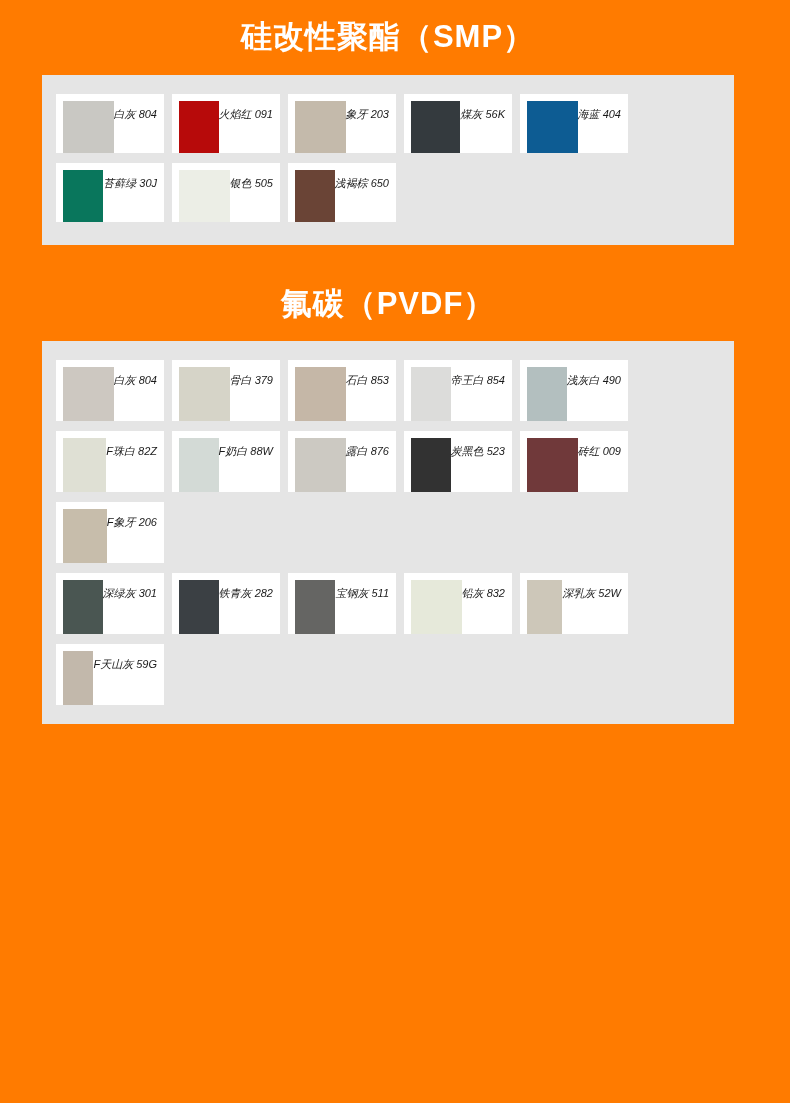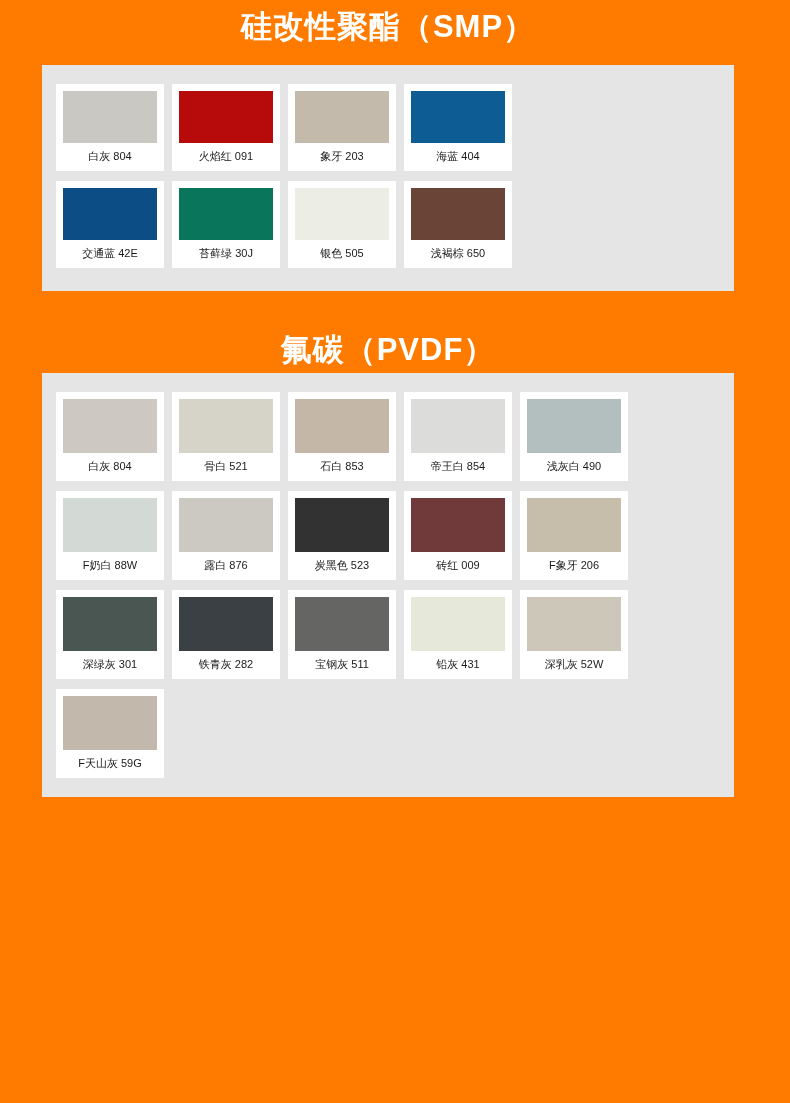--- a/index.html
+++ b/index.html
@@ -13,34 +13,34 @@
   body {
     background: #ff7b00;
     font-family: "Liberation Sans", "DejaVu Sans", sans-serif;
   }
 
   .page {
     width: 776px;
     height: 1103px;
     position: relative;
     background: #ff7b00;
-    padding-top: 4px;
+    padding-top: 14px;
   }
 
   .section-title {
     text-align: center;
     color: #ffffff;
     font-size: 31px;
     font-weight: bold;
     letter-spacing: 1px;
     line-height: 1.5;
   }
 
   .smp-title { margin-bottom: 14px; }
-  .pvdf-title { }
+  .pvdf-title { margin-bottom: 14px; }
 
   .panel {
     background: #e5e5e5;
     margin: 0 42px;
     padding: 16px 10px 16px 10px;
   }
 
   .smp-panel {
     padding: 14px 10px 18px 10px;
   }
@@ -58,22 +58,23 @@
     flex-wrap: wrap;
     justify-content: flex-start;
   }
 
   .swatch-card {
     width: 106px;
     background: #ffffff;
     margin: 5px 5px;
     padding: 7px 7px 0 7px;
     display: flex;
-    flex-direction: column;
+    flex-direction: row;
     align-items: stretch;
+    font-style: italic;
   }
 
   .swatch-chip {
     width: 100%;
     height: 52px;
     display: block;
   }
 
   .swatch-label {
     font-size: 11px;
@@ -117,29 +118,29 @@
           </div>
           <div class="swatch-card">
             <div class="swatch-chip" style="background: rgb(183, 10, 10);"></div>
             <div class="swatch-label">火焰红 091</div>
           </div>
           <div class="swatch-card">
             <div class="swatch-chip" style="background: rgb(196, 186, 171);"></div>
             <div class="swatch-label">象牙 203</div>
           </div>
           <div class="swatch-card">
+            <div class="swatch-chip" style="background: rgb(52, 58, 62);"></div>
+            <div class="swatch-label">煤灰 56K</div>
+          </div>
+          <div class="swatch-card">
             <div class="swatch-chip" style="background: rgb(13, 92, 147);"></div>
             <div class="swatch-label">海蓝 404</div>
           </div>
         </div>
       <div class="swatch-row" id="smp-row-1">
-          <div class="swatch-card">
-            <div class="swatch-chip" style="background: rgb(13, 77, 133);"></div>
-            <div class="swatch-label">交通蓝 42E</div>
-          </div>
           <div class="swatch-card">
             <div class="swatch-chip" style="background: rgb(9, 118, 92);"></div>
             <div class="swatch-label">苔藓绿 30J</div>
           </div>
           <div class="swatch-card">
             <div class="swatch-chip" style="background: rgb(236, 238, 230);"></div>
             <div class="swatch-label">银色 505</div>
           </div>
           <div class="swatch-card">
             <div class="swatch-chip" style="background: rgb(106, 68, 54);"></div>
@@ -154,37 +155,41 @@
   <div>
     <h1 class="section-title pvdf-title">氟碳（PVDF）</h1>
     <div class="panel pvdf-panel">
       <div class="swatch-row" id="pvdf-row-0">
           <div class="swatch-card">
             <div class="swatch-chip" style="background: rgb(205, 200, 193);"></div>
             <div class="swatch-label">白灰 804</div>
           </div>
           <div class="swatch-card">
             <div class="swatch-chip" style="background: rgb(214, 212, 200);"></div>
-            <div class="swatch-label">骨白 521</div>
+            <div class="swatch-label">骨白 379</div>
           </div>
           <div class="swatch-card">
             <div class="swatch-chip" style="background: rgb(197, 183, 167);"></div>
             <div class="swatch-label">石白 853</div>
           </div>
           <div class="swatch-card">
             <div class="swatch-chip" style="background: rgb(220, 220, 218);"></div>
             <div class="swatch-label">帝王白 854</div>
           </div>
           <div class="swatch-card">
             <div class="swatch-chip" style="background: rgb(179, 191, 191);"></div>
             <div class="swatch-label">浅灰白 490</div>
           </div>
         </div>
       <div class="swatch-row" id="pvdf-row-1">
           <div class="swatch-card">
+            <div class="swatch-chip" style="background: rgb(223, 224, 212);"></div>
+            <div class="swatch-label">F珠白 82Z</div>
+          </div>
+          <div class="swatch-card">
             <div class="swatch-chip" style="background: rgb(211, 218, 214);"></div>
             <div class="swatch-label">F奶白 88W</div>
           </div>
           <div class="swatch-card">
             <div class="swatch-chip" style="background: rgb(204, 201, 194);"></div>
             <div class="swatch-label">露白 876</div>
           </div>
           <div class="swatch-card">
             <div class="swatch-chip" style="background: rgb(50, 50, 50);"></div>
             <div class="swatch-label">炭黑色 523</div>
@@ -206,21 +211,21 @@
           <div class="swatch-card">
             <div class="swatch-chip" style="background: rgb(59, 64, 68);"></div>
             <div class="swatch-label">铁青灰 282</div>
           </div>
           <div class="swatch-card">
             <div class="swatch-chip" style="background: rgb(101, 101, 99);"></div>
             <div class="swatch-label">宝钢灰 511</div>
           </div>
           <div class="swatch-card">
             <div class="swatch-chip" style="background: rgb(230, 233, 218);"></div>
-            <div class="swatch-label">铅灰 431</div>
+            <div class="swatch-label">铅灰 832</div>
           </div>
           <div class="swatch-card">
             <div class="swatch-chip" style="background: rgb(205, 199, 185);"></div>
             <div class="swatch-label">深乳灰 52W</div>
           </div>
           <div class="swatch-card">
             <div class="swatch-chip" style="background: rgb(194, 184, 171);"></div>
             <div class="swatch-label">F天山灰 59G</div>
           </div>
         </div>

